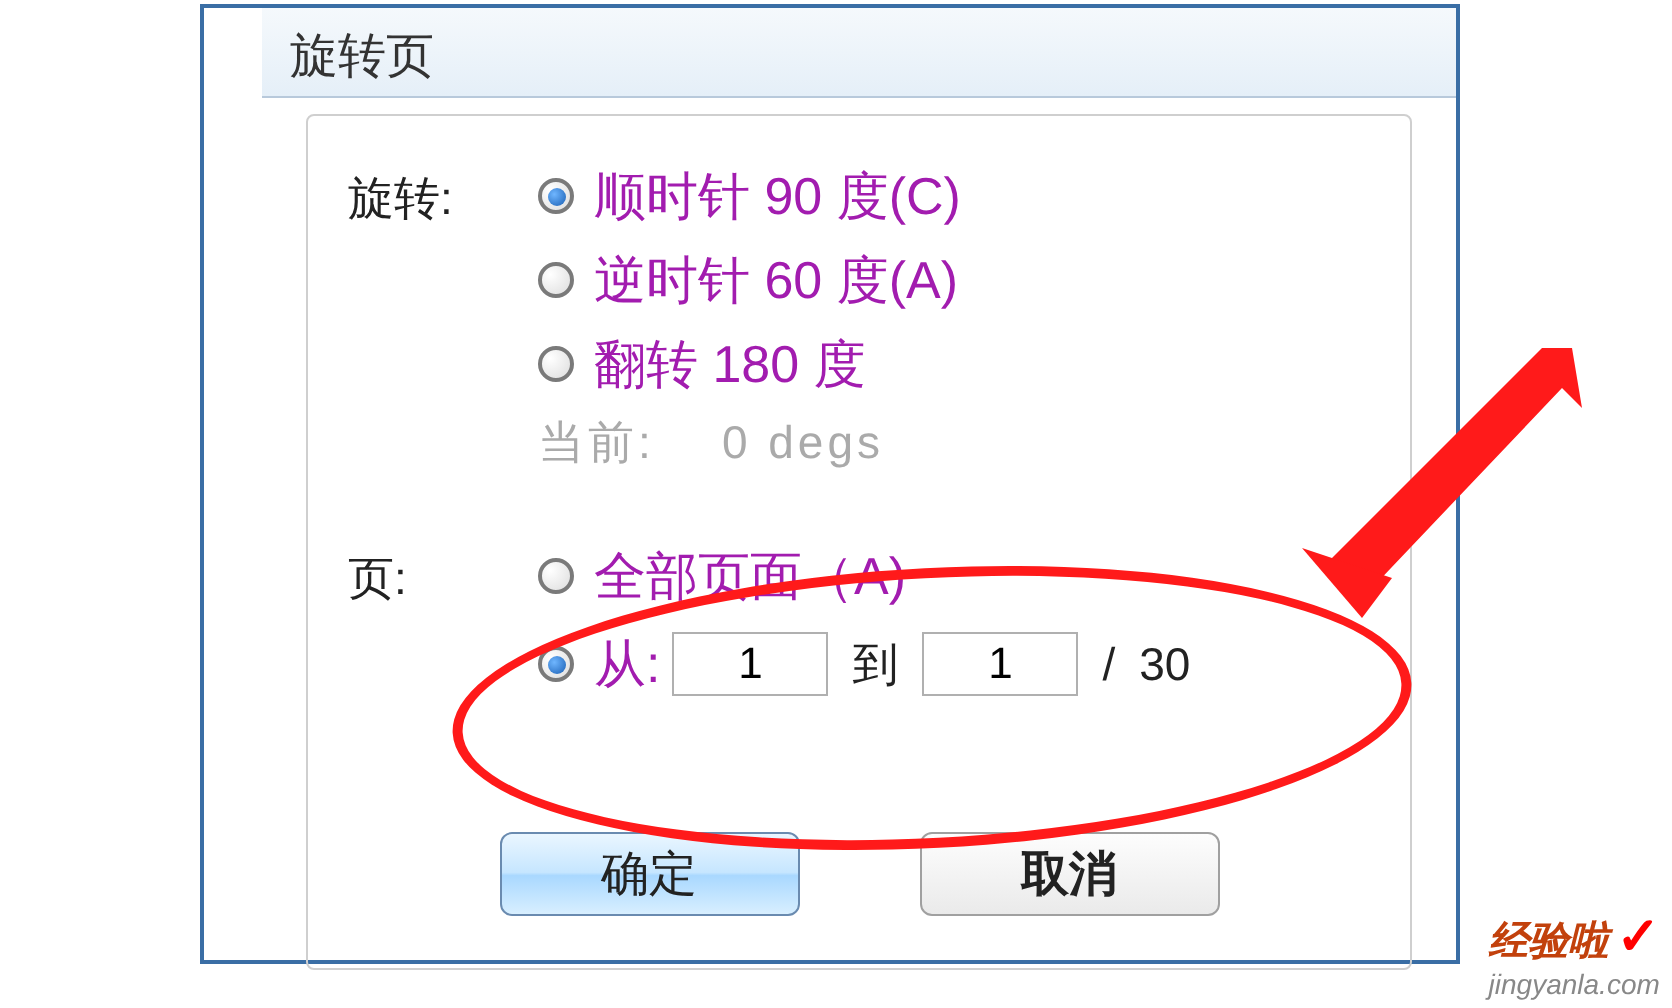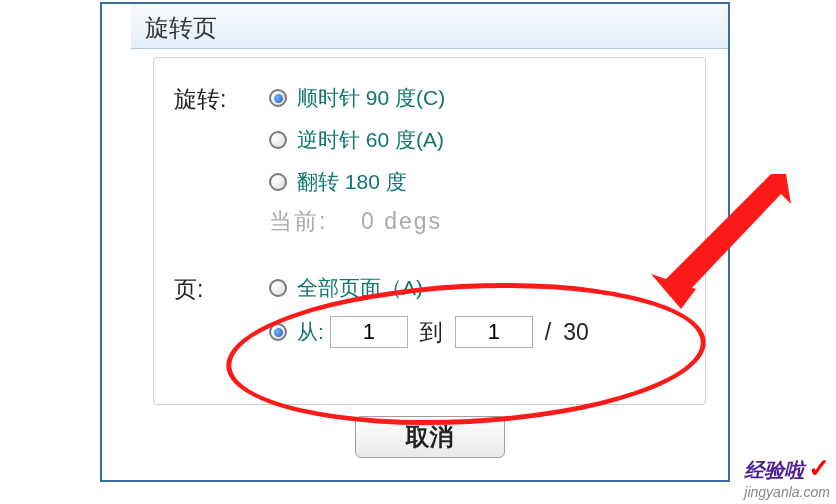--- a/index.html
+++ b/index.html
@@ -37,21 +37,21 @@
     .content {
       position: relative;
       padding: 20px;
       height: calc(100% - 45px);
     }
     .group-box {
       position: absolute;
       left: 22px;
       top: 8px;
       right: 22px;
-      height: 348px;
+      height: 428px;
       border: 1px solid #cfcfcf;
       border-radius: 4px;
     }
     .row {
       display: flex;
       align-items: flex-start;
       padding-left: 20px;
     }
     .label-col {
       width: 95px;
@@ -93,22 +93,22 @@
       flex-shrink: 0;
     }
     .radio.selected::after {
       content: "";
       width: 9px;
       height: 9px;
       background: radial-gradient(circle at 35% 35%, #6fb6ff, #1a5fb4);
       border-radius: 50%;
     }
     .opt-label {
-      color: #0f766e;
-      font-size: 21px;
+      color: #a21caf;
+      font-size: 26px;
     }
     .current-line {
       color: #aaa;
       font-size: 23px;
       margin-top: 2px;
       letter-spacing: 2px;
     }
     .from-to-line {
       display: flex;
       align-items: center;
@@ -183,21 +183,21 @@
       font-size: 16px;
     }
     .watermark-top {
       display: flex;
       align-items: baseline;
       gap: 4px;
     }
     .watermark-cn {
       font-size: 20px;
       font-weight: bold;
-      color: #4c1d95;
+      color: #c2410c;
       font-style: italic;
     }
     .watermark-check {
       color: #ff0000;
       font-size: 26px;
       font-weight: bold;
     }
     .watermark-url {
       font-size: 14px;
       color: #888;
@@ -252,20 +252,21 @@
             <input class="page-input" value="1" style="">
             <span class="slash">/</span>
             <span class="total">30</span>
           </div>
         </div>
       </div>
 
     </div>
 
     <div class="button-row">
+      <div class="btn">确定</div>
       <div class="btn btn-cancel">取消</div>
     </div>
 
     <div class="annotation-ellipse"></div>
     <svg class="annotation-arrow" width="160" height="160" viewBox="0 0 160 160">
       <defs>
         <marker id="ah" markerWidth="12" markerHeight="12" refX="2" refY="6" orient="auto">
           <polygon points="0,0 12,6 0,12" fill="#ff1a1a"></polygon>
         </marker>
       </defs>

